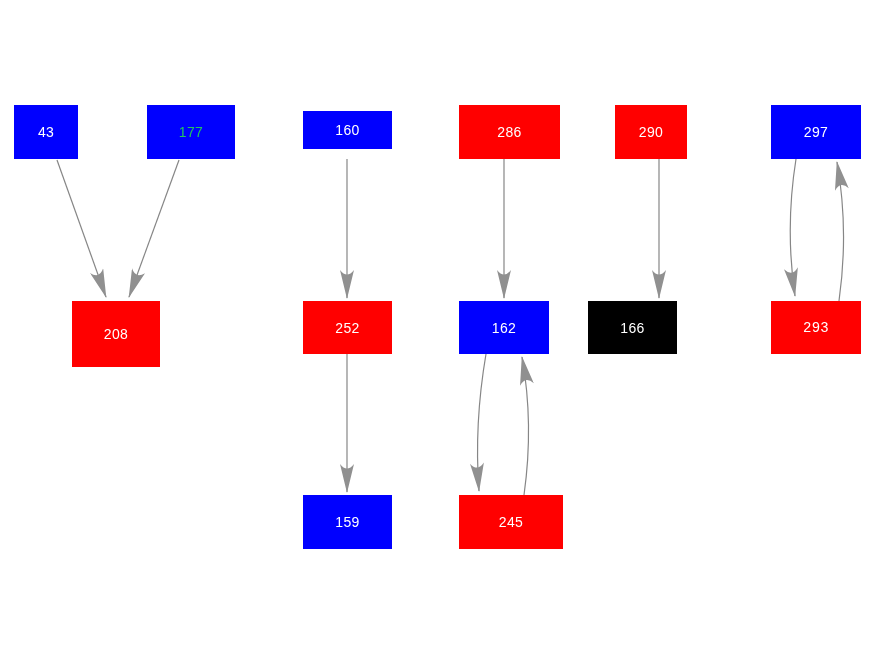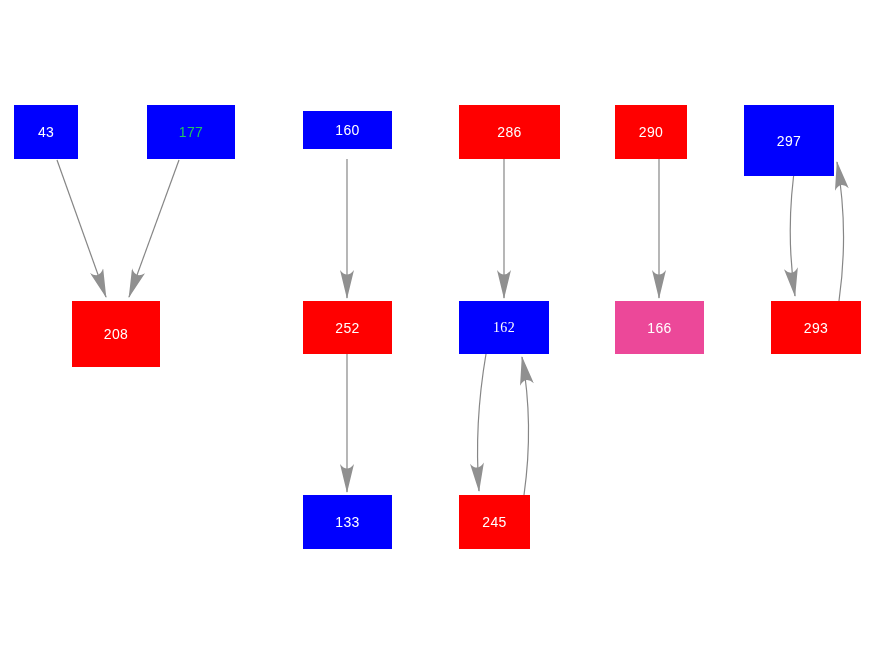--- a/index.html
+++ b/index.html
@@ -72,38 +72,38 @@
       </div>
       <div class="node" style="left: 303px; top: 105px; width: 89px; height: 38px; background: rgb(0, 0, 255); margin-top: 6px;">
         <span class="node-label" style="color: rgb(255, 255, 255);">160</span>
       </div>
       <div class="node" style="left: 459px; top: 105px; width: 101px; height: 54px; background: rgb(255, 0, 0);">
         <span class="node-label" style="color: rgb(255, 255, 255);">286</span>
       </div>
       <div class="node" style="left: 615px; top: 105px; width: 72px; height: 54px; background: rgb(255, 0, 0);">
         <span class="node-label" style="color: rgb(255, 255, 255);">290</span>
       </div>
-      <div class="node" style="left: 744px; top: 105px; width: 90px; height: 71px; background: rgb(0, 0, 255); align-items: center;">
+      <div class="node" style="left: 771px; top: 105px; width: 90px; height: 54px; background: rgb(0, 0, 255); align-items: center;">
         <span class="node-label" style="color: rgb(255, 255, 255);">297</span>
       </div>
       <div class="node" style="left: 72px; top: 301px; width: 88px; height: 66px; background: rgb(255, 0, 0);">
         <span class="node-label" style="color: rgb(255, 255, 255);">208</span>
       </div>
       <div class="node" style="left: 303px; top: 301px; width: 89px; height: 53px; background: rgb(255, 0, 0);">
         <span class="node-label" style="color: rgb(255, 255, 255);">252</span>
       </div>
-      <div class="node" style="left: 459px; top: 301px; width: 90px; height: 53px; background: rgb(0, 0, 255); font-family: Liberation Serif, serif;">
+      <div class="node" style="left: 459px; top: 301px; width: 90px; height: 53px; background: rgb(0, 0, 255);">
         <span class="node-label" style="color: rgb(255, 255, 255);">162</span>
       </div>
-      <div class="node" style="left: 615px; top: 301px; width: 89px; height: 53px; background: #ec4899;">
+      <div class="node" style="left: 588px; top: 301px; width: 89px; height: 53px; background: #000000;">
         <span class="node-label" style="color: rgb(255, 255, 255);">166</span>
       </div>
-      <div class="node" style="left: 771px; top: 301px; width: 90px; height: 53px; background: rgb(255, 0, 0);">
+      <div class="node" style="left: 771px; top: 301px; width: 90px; height: 53px; background: rgb(255, 0, 0); font-family: Liberation Mono, monospace;">
         <span class="node-label" style="color: rgb(255, 255, 255);">293</span>
       </div>
       <div class="node" style="left: 303px; top: 495px; width: 89px; height: 54px; background: rgb(0, 0, 255);">
-        <span class="node-label" style="color: rgb(255, 255, 255);">133</span>
+        <span class="node-label" style="color: rgb(255, 255, 255);">159</span>
       </div>
-      <div class="node" style="left: 459px; top: 495px; width: 71px; height: 54px; background: rgb(255, 0, 0);">
+      <div class="node" style="left: 459px; top: 495px; width: 104px; height: 54px; background: rgb(255, 0, 0);">
         <span class="node-label" style="color: rgb(255, 255, 255);">245</span>
       </div>
     </div>
 </div>
 
 </body></html>

